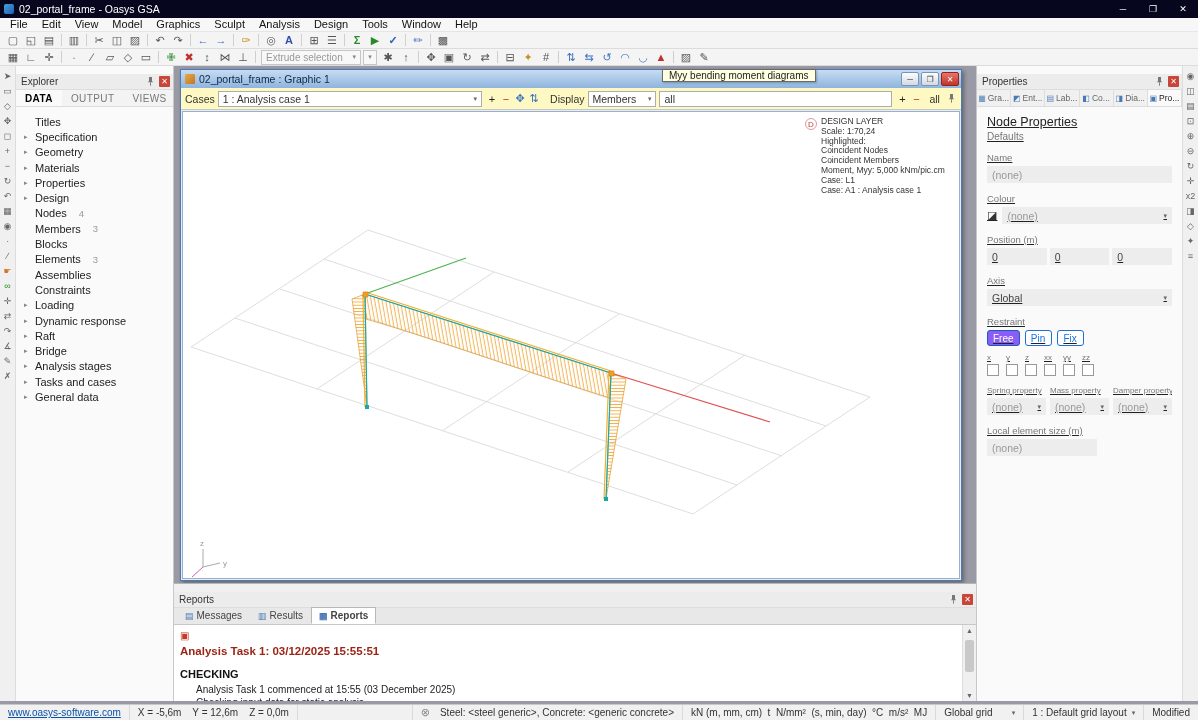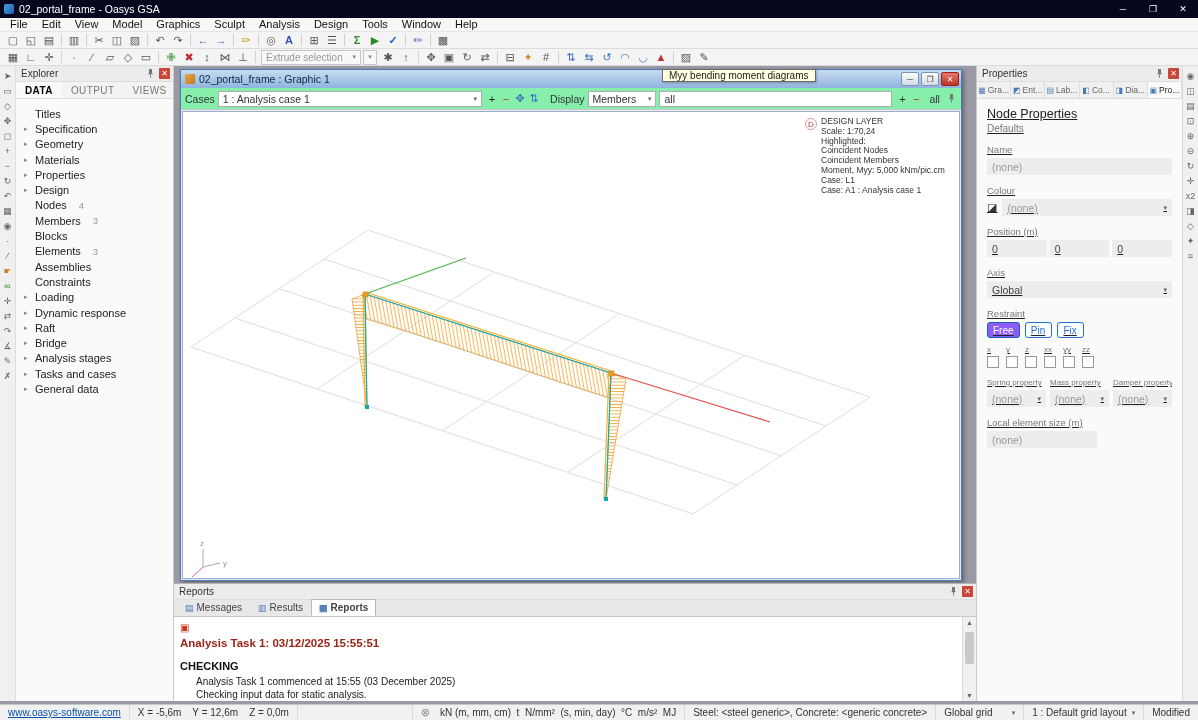--- a/index.html
+++ b/index.html
@@ -27,41 +27,41 @@
   
   .tooltip{position:absolute;left:662px;top:69px;background:#ffffe1;border:1px solid #6a6a6a;padding:0 6px;font-size:10px;color:#222;z-index:60;box-shadow:1px 1px 2px rgba(0,0,0,.25);white-space:nowrap;}
   
   .main{position:absolute;top:66px;left:0;width:1198px;height:635px;display:flex;}
   .strip{width:16px;background:#f0f0f0;display:flex;flex-direction:column;align-items:center;padding-top:2px;flex:none;}
   .strip.left{border-right:1px solid #ddd;}
   .strip.right{border-left:1px solid #ddd;}
   .strip-icon{width:14px;height:15px;display:flex;align-items:center;justify-content:center;font-size:9px;color:#666;flex:none;}
   
   .explorer{width:158px;background:#fafafa;border-right:1px solid #c8c8c8;display:flex;flex-direction:column;flex:none;}
-  .panel-header{height:16px;background:#ececec;display:flex;align-items:center;padding:0 3px 0 5px;font-size:10px;color:#333;border-bottom:1px solid #ddd;flex:none;}
+  .panel-header{height:16px;background:#ececec;display:flex;align-items:center;padding:0 3px 0 5px;font-size:10px;color:#333;border-bottom:1px solid #ddd;flex:none;margin-top:8px;}
   .panel-header .ph-title{flex:1;}
   .pin-wrap{width:12px;height:12px;display:flex;align-items:center;justify-content:center;}
   .panel-close{width:11px;height:11px;background:#c8453a;color:#fff;font-size:8px;display:flex;align-items:center;justify-content:center;border-radius:1px;margin-left:3px;}
   .explorer-tabs{display:flex;border-bottom:1px solid #ddd;background:#f3f3f3;flex:none;}
   .exp-tab{padding:3px 9px 2px 9px;font-size:10px;color:#777;letter-spacing:.4px;}
   .exp-tab.active{color:#000;font-weight:bold;background:#fafafa;}
   .tree{flex:1;padding-top:7px;overflow:hidden;}
   .tree-item{height:15.3px;display:flex;align-items:center;padding-left:8px;}
   .tree-arrow{width:11px;font-size:7px;color:#888;flex:none;}
   .tree-label{font-size:11px;color:#222;white-space:nowrap;}
   .tree-count{margin-left:12px;font-size:9.5px;color:#999;}
   
   .workspace{flex:1;position:relative;background:#9a9aa6;overflow:hidden;}
   .gwin{position:absolute;left:6px;top:3px;width:782px;height:512px;border:1px solid #4a7ab8;background:#e8edf3;box-shadow:2px 2px 4px rgba(0,0,0,.35);display:flex;flex-direction:column;}
   .gwin-titlebar{height:18px;background:linear-gradient(#c8dcf2,#8fb4de);display:flex;align-items:center;padding:0 2px 0 4px;flex:none;}
   .gwin-icon{width:10px;height:10px;background:linear-gradient(135deg,#e8a94a,#c07820);margin-right:4px;border-radius:1px;flex:none;}
   .gwin-title{font-size:10.5px;color:#0e2646;flex:1;white-space:nowrap;}
   .gwin-btn{width:18px;height:14px;border:1px solid #7a94b8;background:linear-gradient(#fdfdfd,#d4dae2);display:flex;align-items:center;justify-content:center;font-size:8px;color:#333;margin-left:2px;border-radius:2px;flex:none;}
   .gwin-btn.close{background:linear-gradient(#e8766a,#c03428);color:#fff;border-color:#992218;}
-  .gwin-toolbar{height:22px;background:#86efac;border-bottom:1px solid #c8c8c8;display:flex;align-items:center;padding:0 4px;gap:3px;font-size:10.5px;color:#333;flex:none;}
+  .gwin-toolbar{height:22px;background:#fef9c3;border-bottom:1px solid #c8c8c8;display:flex;align-items:center;padding:0 4px;gap:3px;font-size:10.5px;color:#333;flex:none;}
   .gw-combo{height:16px;background:#fff;border:1px solid #adadad;display:flex;align-items:center;font-size:10.5px;color:#333;padding:0 4px;white-space:nowrap;}
   .gw-combo .chev,.fld-select .chev,.sb-combo .chev{margin-left:auto;font-size:7px;color:#666;padding-left:5px;}
   .cases-combo{width:286px;}
   .display-combo{width:74px;}
   .filter-input{width:252px;height:16px;background:#fff;border:1px solid #adadad;font-size:10.5px;color:#333;padding:0 4px;font-family:"Liberation Sans",sans-serif;}
   .gw-btn{width:14px;height:15px;display:flex;align-items:center;justify-content:center;font-size:11px;flex:none;}
   .gw-label{color:#333;flex:none;}
   .gw-all{color:#333;margin:0 3px;}
   .gwin-canvas{flex:1;background:#fff;position:relative;margin:1px;border:1px solid #9ab0c8;overflow:hidden;}
   .frame-svg{position:absolute;left:0;top:0;}
@@ -945,22 +945,22 @@
         <span>≡</span>
       </span>
     </div>
 </div>
 
 <div class="statusbar">
   <span class="sb-seg"><a class="sb-link">www.oasys-software.com</a></span>
   <span class="sb-seg">X = -5,6m    Y = 12,6m    Z = 0,0m</span>
   <span class="sb-seg sb-spacer"></span>
   <span class="sb-seg sb-icon">⊗</span>
+  <span class="sb-seg">Steel: &lt;steel generic&gt;, Concrete: &lt;generic concrete&gt;</span>
   <span class="sb-seg">kN (m, mm, cm)  t  N/mm²  (s, min, day)  °C  m/s²  MJ</span>
-  <span class="sb-seg">Steel: &lt;steel generic&gt;, Concrete: &lt;generic concrete&gt;</span>
   <span class="sb-seg sb-combo">
     <span>Global grid</span>
     <span class="chev">▾</span>
   </span>
   <span class="sb-seg sb-combo">
     <span>1 : Default grid layout</span>
     <span class="chev">▾</span>
   </span>
   <span class="sb-seg sb-mod">Modified</span>
 </div>

